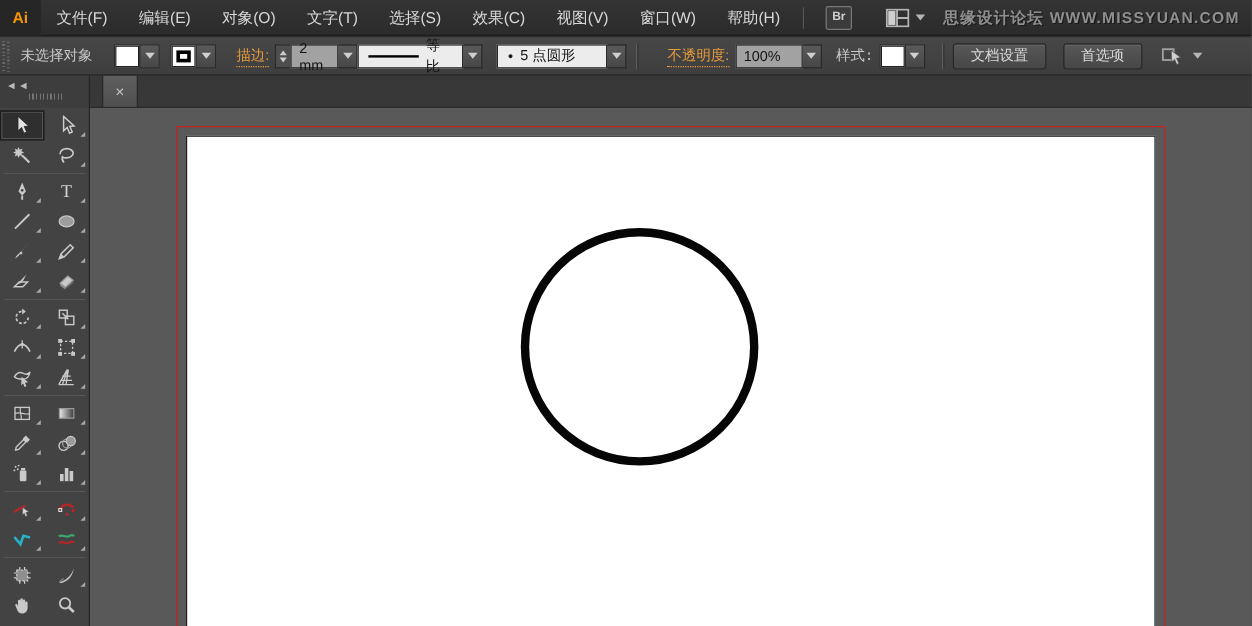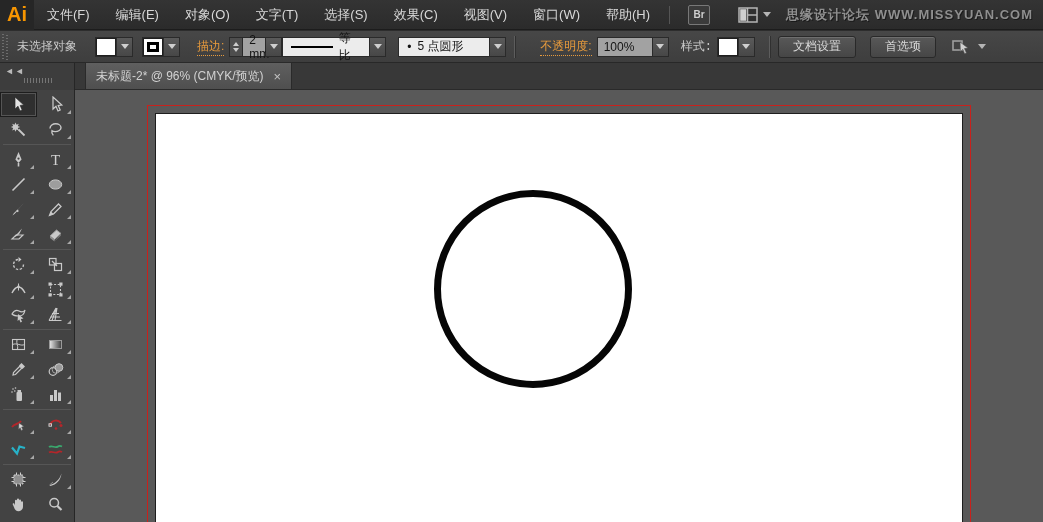--- a/index.html
+++ b/index.html
@@ -4,21 +4,21 @@
 <style>
   * { margin:0; padding:0; box-sizing:border-box; }
   html,body { width:1043px; height:522px; overflow:hidden; background:#2d2d2d;
     font-family:"Liberation Sans", sans-serif; }
 
   
   #menubar { position:absolute; left:0; top:0; width:1043px; height:30px;
     background:linear-gradient(#343434,#2b2b2b); border-bottom:1px solid #1c1c1c;
     display:flex; align-items:center; }
   #ai-logo { width:34px; height:30px; display:flex; align-items:center; justify-content:center;
-    color:#f79500; font-weight:bold; font-size:20px; background:#262626; }
+    color:#f79500; font-weight:bold; font-size:13px; background:#262626; }
   .menu-item { color:#d8d8d8; font-size:13px; padding:0 13px; line-height:30px; cursor:default; }
   .mb-sep { width:1px; height:18px; background:#555; margin:0 10px 0 6px; }
   #bridge-btn { width:22px; height:20px; margin-left:8px; background:#3b3b3b;
     border:1px solid #787878; border-radius:2px; color:#cfcfcf; font-size:10px; font-weight:bold;
     display:flex; align-items:center; justify-content:center; }
   #workspace-switcher { display:flex; align-items:center; margin-left:28px; gap:5px; }
   .dd-arrow { width:0; height:0; border-left:4px solid transparent; border-right:4px solid transparent;
     border-top:5px solid #b5b5b5; }
   #watermark { margin-left:auto; margin-right:10px; color:#8f8f8f; font-size:13px; font-weight:bold;
     letter-spacing:1px; text-shadow:1px 1px 0 #1a1a1a; }
@@ -134,21 +134,21 @@
     <span class="combo-arrow-btn">
         <span class="dd-arrow"></span>
       </span>
   </div>
 
   <span class="link-label">描边:</span>
   <div class="spinner">
     <span class="spin-up"></span>
     <span class="spin-dn"></span>
   </div>
-  <div class="value-box" style="width:24px;">2 mm</div>
+  <div class="value-box" style="width:40px;">2 mm</div>
   <span class="combo-arrow-btn" style="height:20px;border:1px solid #2a2a2a;border-left:none;">
       <span class="dd-arrow"></span>
     </span>
 
   <div class="light-box" style="width:88px;">
     <span class="stroke-preview-line"></span>
     <span>等比</span>
   </div>
   <span class="combo-arrow-btn" style="height:20px;border:1px solid #2a2a2a;border-left:none;">
       <span class="dd-arrow"></span>
@@ -191,21 +191,20 @@
     <span class="dd-arrow"></span>
   </div>
 </div>
 
 <div id="panel-header">
   <span id="collapse-btn">◄◄</span>
   <span class="grip-h"></span>
 </div>
 <div id="tabbar">
   <div id="doc-tab">
-    <span>未标题-2* @ 96% (CMYK/预览)</span>
     <span id="tab-close">×</span>
   </div>
 </div>
 
 <div id="toolbar">
   <div id="tools">
     <div class="tool selected">
       <svg class="tico" width="17" height="17" viewBox="0 0 17 17">
           <path d="M5 1 L5 13 L8 10.2 L10 15 L12.2 14 L10.2 9.4 L13.8 9 Z" fill="#e2e2e2" stroke="#2a2a2a" stroke-width="0.7"></path>
         </svg>

